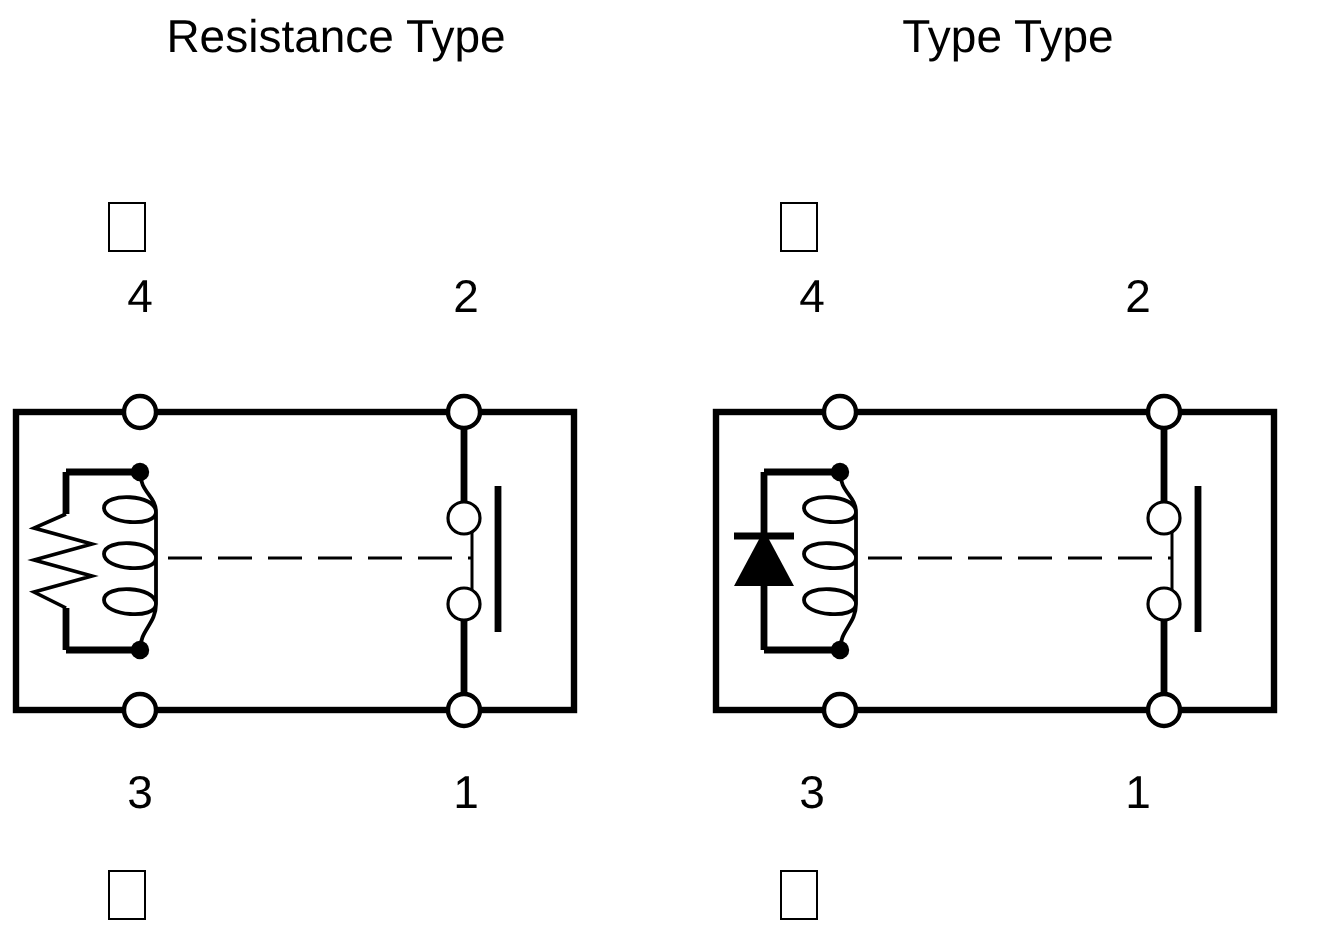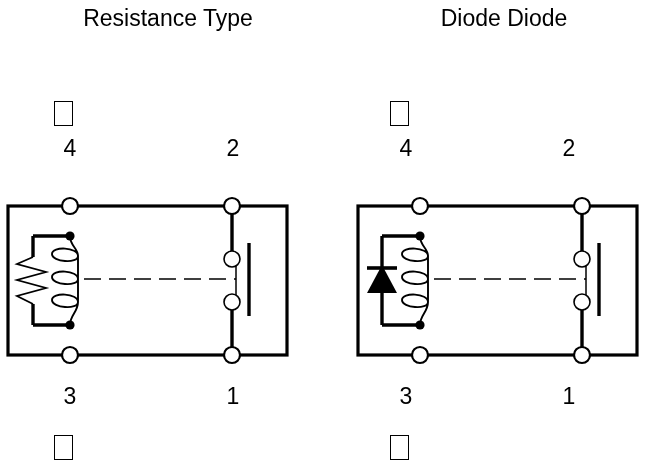--- a/index.html
+++ b/index.html
@@ -133,21 +133,21 @@
 
       <circle cx="70" cy="206" r="8" fill="#fff" stroke="#000" stroke-width="2.2"></circle>
       <circle cx="232" cy="206" r="8" fill="#fff" stroke="#000" stroke-width="2.2"></circle>
       <circle cx="70" cy="355" r="8" fill="#fff" stroke="#000" stroke-width="2.2"></circle>
       <circle cx="232" cy="355" r="8" fill="#fff" stroke="#000" stroke-width="2.2"></circle>
     </svg>
   </div>
 
   <div class="panel panel-right">
 
-    <div class="panel-title">Diode Diode</div>
+    <div class="panel-title">Type Type</div>
 
     <div class="mini-square mini-square-top"></div>
     <div class="mini-square mini-square-bottom"></div>
 
     <div class="term-label term-label-4">4</div>
     <div class="term-label term-label-2">2</div>
     <div class="term-label term-label-3">3</div>
     <div class="term-label term-label-1">1</div>
 
     <svg class="svg-layer" viewBox="0 0 336 474" xmlns="http://www.w3.org/2000/svg">

